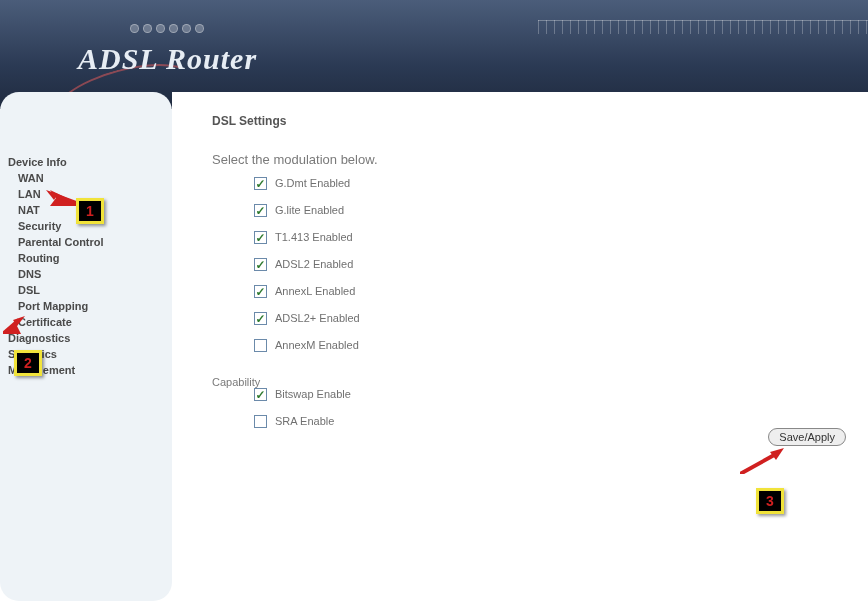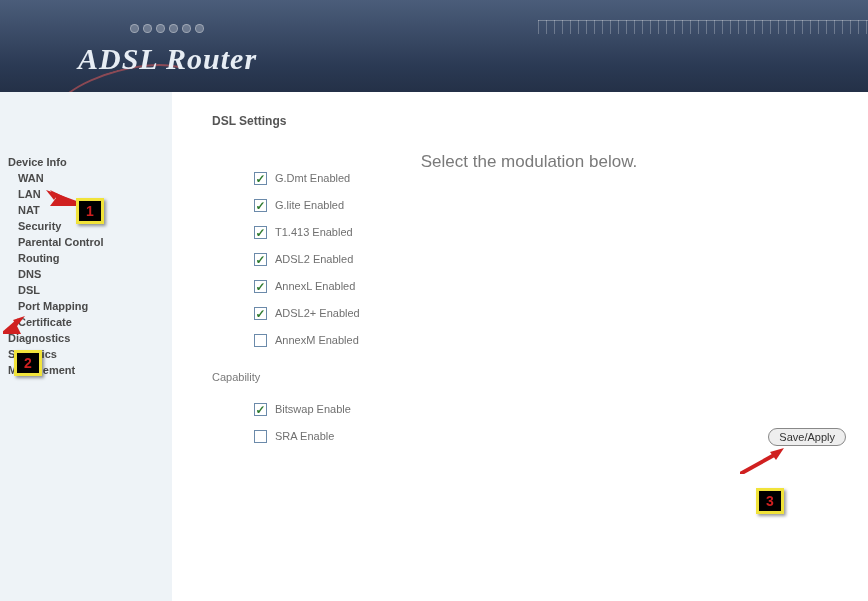--- a/index.html
+++ b/index.html
@@ -77,20 +77,21 @@
   .container{
     position:absolute;
     top:92px; left:0; right:0; bottom:0;
     display:flex;
   }
   .sidebar{
     width:172px;
     background:#eef3f7;
     padding-top:62px;
     padding-left:8px;
+    border-radius:19px;
   }
   .sidebar .item{
     font-size:11px;
     color:#4a4a4a;
     font-weight:bold;
     padding:2px 0;
     cursor:pointer;
   }
   .sidebar .item.child{
     padding-left:10px;
@@ -101,31 +102,31 @@
     position:relative;
     background:#fff;
   }
   .main h2{
     font-size:12px;
     color:#555;
     font-weight:bold;
     margin-bottom:24px;
   }
   .main .instruction{
-    font-size:17px;
+    font-size:13px;
     color:#7a7a7a;
-    text-align:center;
+    margin-bottom:10px;
   }
   .checklist{
     margin-left:42px;
   }
   .group-heading{
     font-size:11px;
     color:#7a7a7a;
-    margin:10px 0 20px 0;
+    margin:10px 0 0 0;
   }
   .check-row{
     display:flex;
     align-items:flex-start;
     gap:8px;
     height:27px;
   }
   .chk{
     width:13px;height:13px;
     border:1px solid #6b8aaa;

